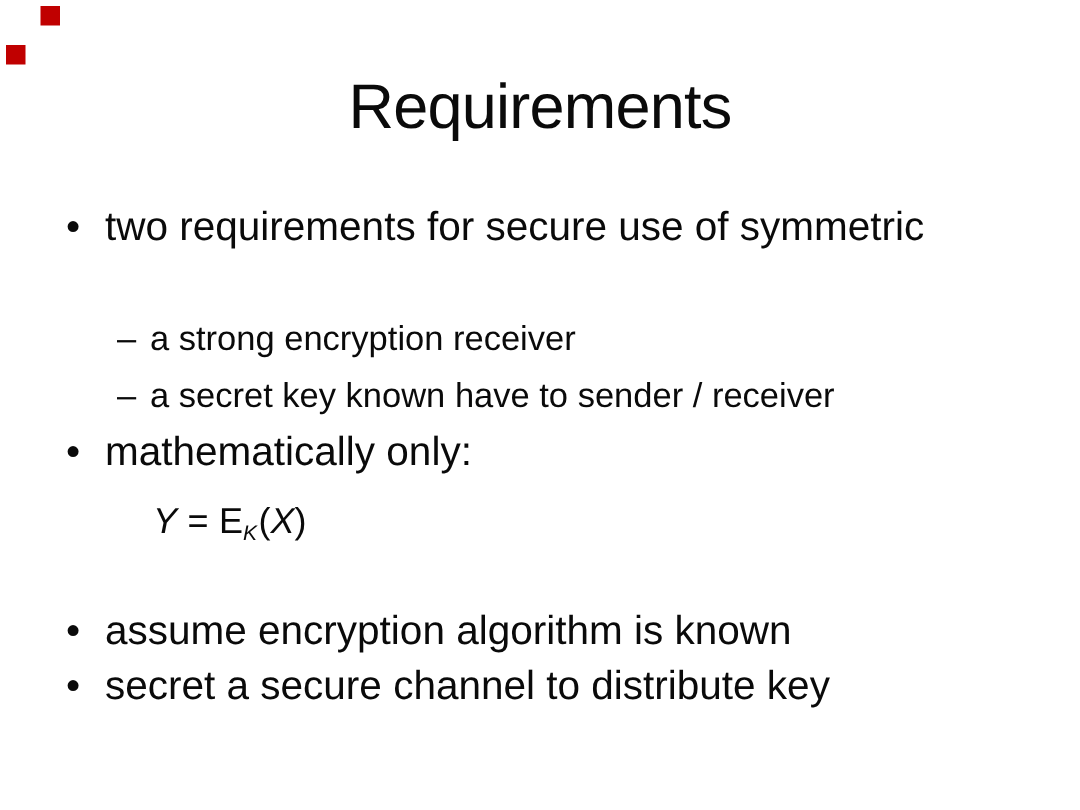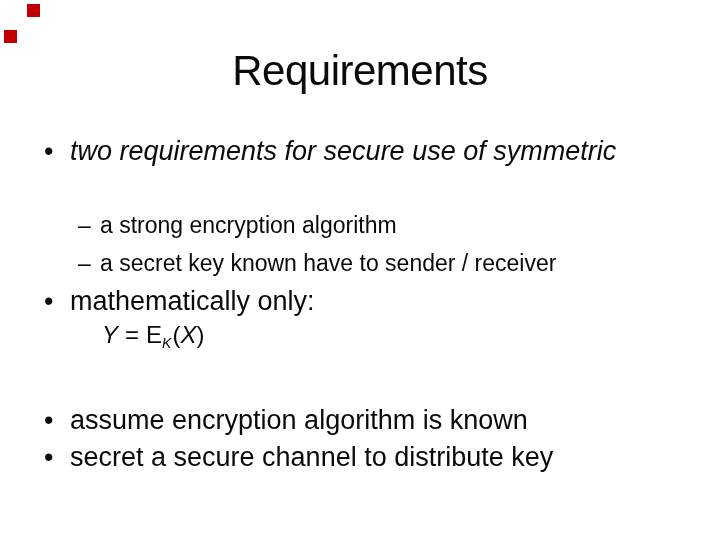--- a/index.html
+++ b/index.html
@@ -40,29 +40,29 @@
   .l1 { left: 44px; font-size: 27px; line-height: 32px; }
   .l1 .marker { flex: 0 0 26px; width: 26px; }
   .l2 { left: 78px; font-size: 23px; line-height: 28px; }
   .l2 .marker { flex: 0 0 22px; width: 22px; }
   .b1   { top: 135px; }
   .sub1 { top: 211px; }
   .sub2 { top: 249px; }
   .b2   { top: 285px; }
   .b3   { top: 404px; }
   .b4   { top: 441px; }
-  .btext span { display: block; font-style: italic; }
+  .btext span { display: block; }
   .math {
     position: absolute;
     left: 102px;
     font-size: 24px;
     line-height: 30px;
     white-space: nowrap;
   }
-  .math1 { top: 320px; }
+  .math1 { top: 333px; }
   .math2 { top: 364px; }
   .mvar { font-style: italic; }
   .meq  { padding: 0 7px; }
   .msub {
     font-style: italic;
     font-size: 14px;
     vertical-align: -5px;
     margin-right: 1px;
   }
 </style>
@@ -78,21 +78,21 @@
 
   <div class="row l1 b1">
     <span class="marker">•</span>
     <span class="btext">
       <span>two requirements for secure use of symmetric</span>
     </span>
   </div>
 
   <div class="row l2 sub1">
     <span class="marker">–</span>
-    <span>a strong encryption algorithm</span>
+    <span>a strong encryption receiver</span>
   </div>
 
   <div class="row l2 sub2">
     <span class="marker">–</span>
     <span>a secret key known have to sender / receiver</span>
   </div>
 
   <div class="row l1 b2">
     <span class="marker">•</span>
     <span>mathematically only:</span>

